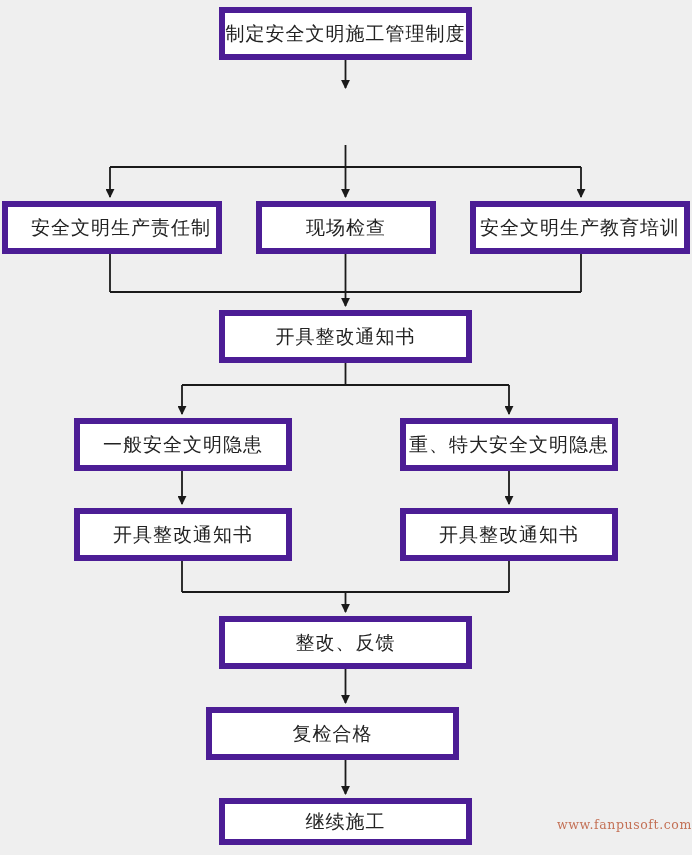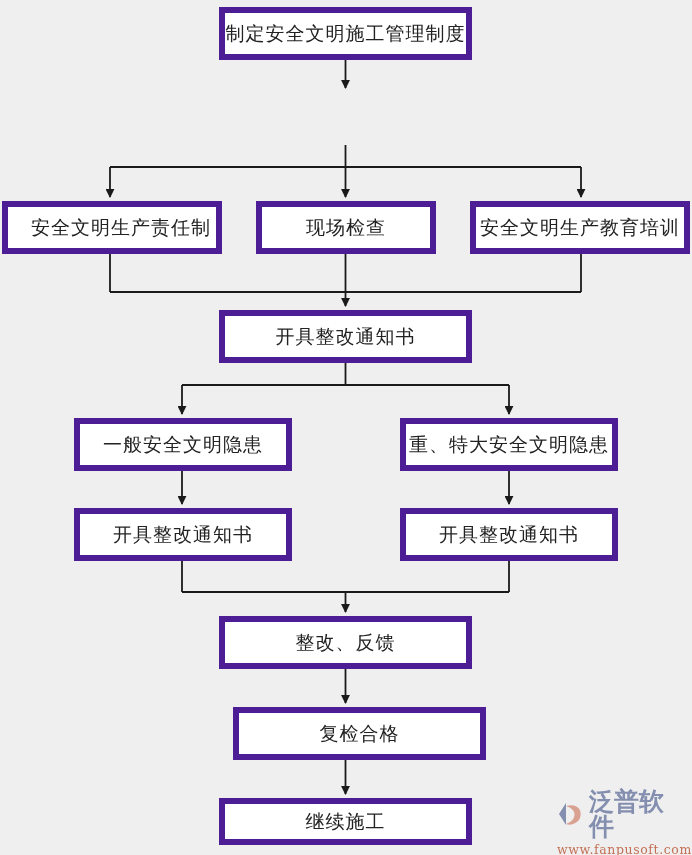--- a/index.html
+++ b/index.html
@@ -163,34 +163,25 @@
   </div>
 
   <div class="node" style="left:400px; top:508px; width:218px; height:53px;">
     <span class="label">开具整改通知书</span>
   </div>
 
   <div class="node" style="left:219px; top:616px; width:253px; height:53px;">
     <span class="label">整改、反馈</span>
   </div>
 
-  <div class="node" style="left:233px; top:707px; width:253px; height:53px;">
+  <div class="node" style="left:206px; top:707px; width:253px; height:53px;">
     <span class="label">复检合格</span>
   </div>
 
   <div class="node" style="left:219px; top:798px; width:253px; height:47px;">
     <span class="label">继续施工</span>
   </div>
 
   <div class="watermark">
-    <div class="wm-row">
-      <span class="wm-mark">
-        <svg width="30" height="30" viewBox="0 0 30 30" xmlns="http://www.w3.org/2000/svg">
-          <path d="M3 15 L10 4 L10 26 Z" fill="#7b87ab"></path>
-          <path d="M10 7 C21 4, 27 11, 24 19 C22 24, 15 27, 10 25 C16 23, 20 18, 18 13 C17 10, 13 8, 10 7 Z" fill="#d89b8a"></path>
-        </svg>
-      </span>
-      <span class="wm-text">泛普软件</span>
-    </div>
     <div class="wm-url">www.fanpusoft.com</div>
   </div>
 
 </div>
 
 </body></html>

